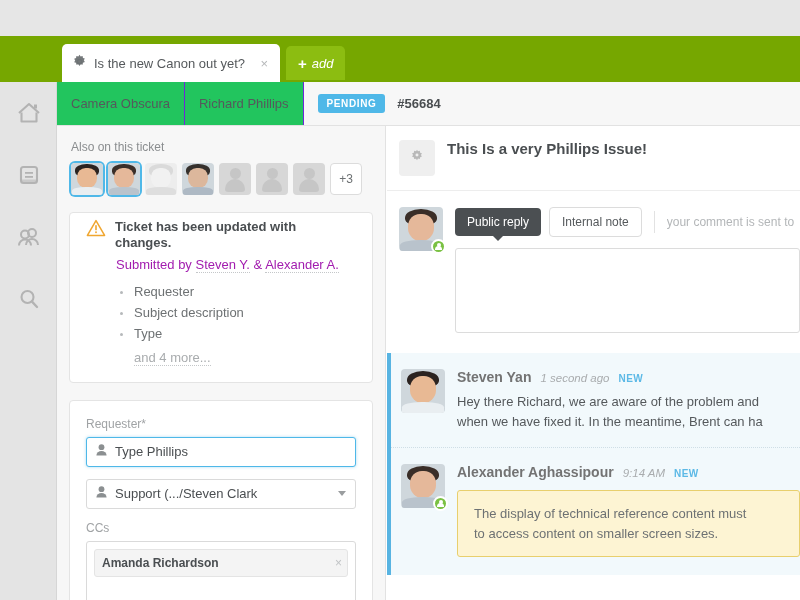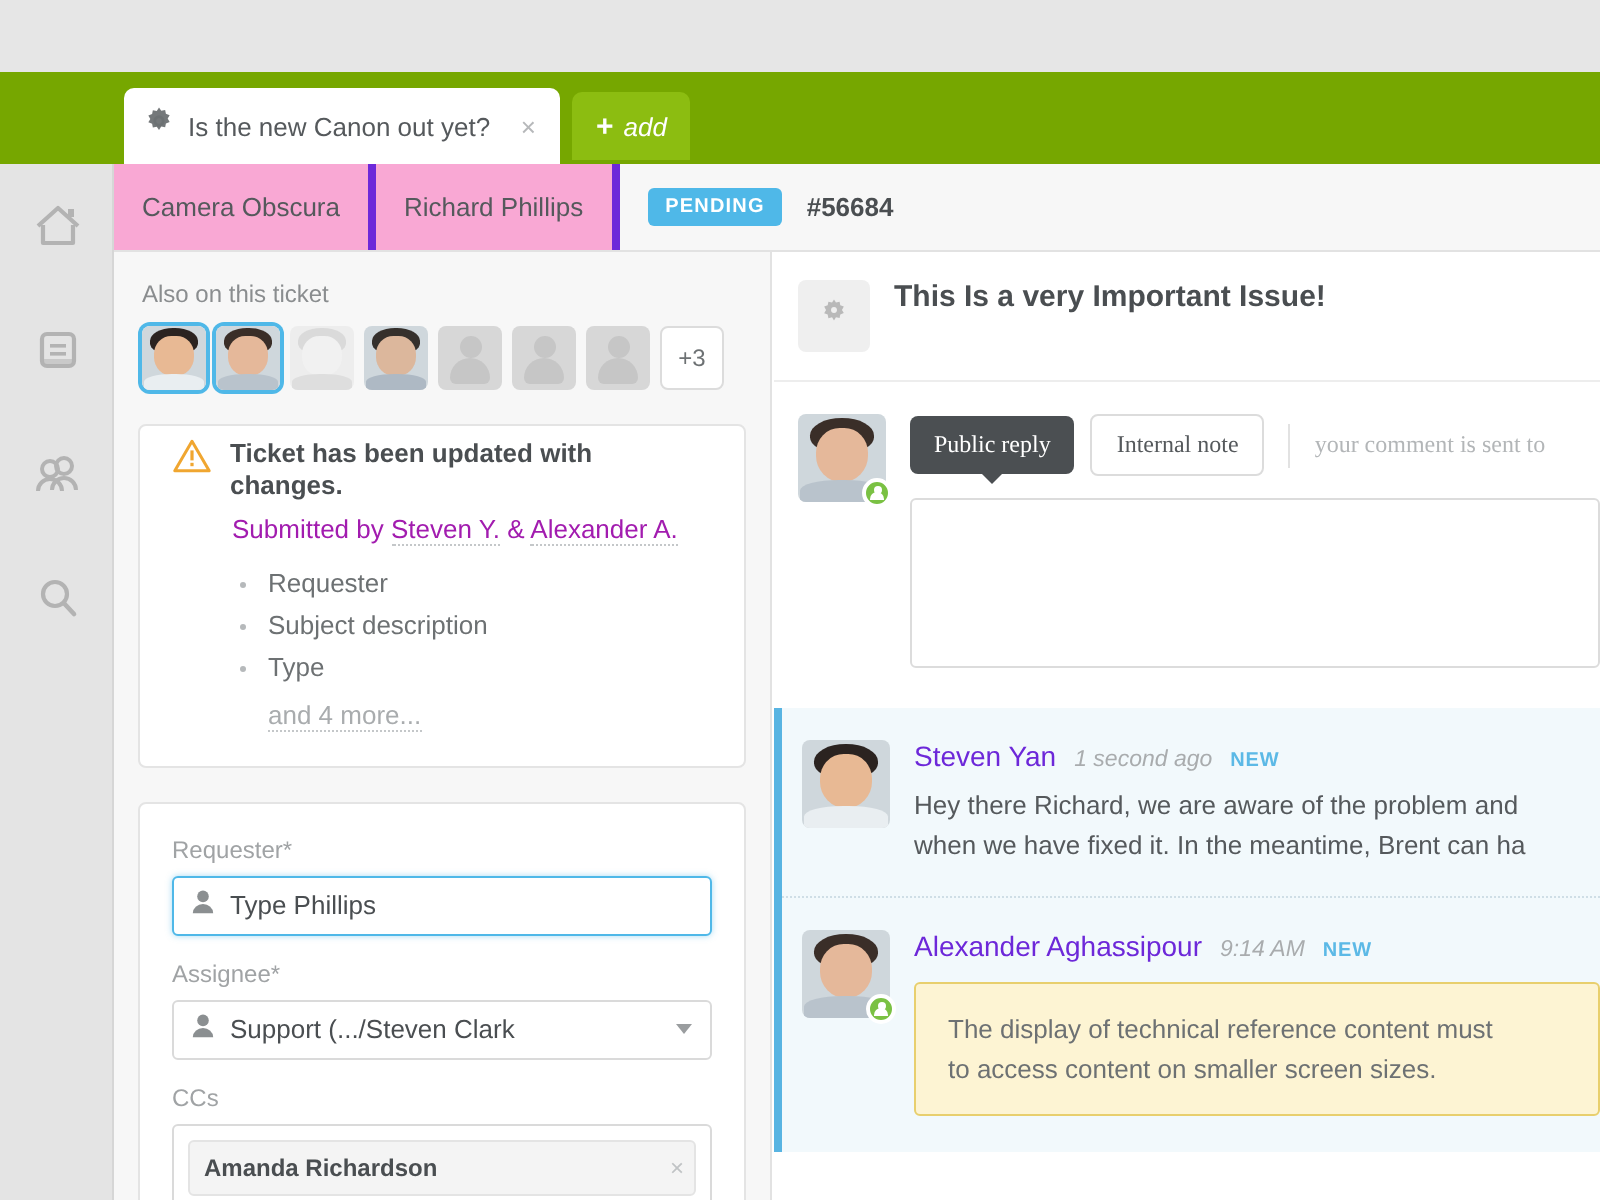--- a/index.html
+++ b/index.html
@@ -32,21 +32,21 @@
            font-style:italic;cursor:pointer;}
   .tab-add .plus{font-style:normal;font-weight:bold;font-size:15px;margin-right:5px;}
 
   
   .page{position:absolute;left:57px;top:46px;width:743px;height:554px;background:#fff;}
 
   
   .crumbs{position:absolute;left:0;top:0;width:743px;height:44px;background:#f7f7f7;
           border-bottom:1px solid #e2e2e2;display:flex;align-items:stretch;}
   .crumb{display:flex;align-items:center;padding:0 14px;font-size:13px;color:#55595c;
-         background:#f9a8d4;border-right:4px solid #6d28d9;white-space:nowrap;cursor:pointer;}
+         background:#22c55e;border-right:1px solid #6d28d9;white-space:nowrap;cursor:pointer;}
   .crumb.meta{background:#f7f7f7;border-right:none;gap:12px;}
   .badge-pending{background:#4fb8e8;color:#fff;font-size:10px;font-weight:bold;letter-spacing:.6px;
                  padding:4px 9px;border-radius:3px;}
   .ticket-no{font-size:13px;color:#4a4e51;font-weight:bold;}
 
   
   .col-left{position:absolute;left:0;top:44px;width:329px;height:510px;background:#f7f7f7;
             border-right:1px solid #e2e2e2;overflow:hidden;}
   .col-right{position:absolute;left:330px;top:44px;width:413px;height:510px;background:#fff;overflow:hidden;}
 
@@ -103,39 +103,39 @@
   
   .issue-head{display:flex;gap:12px;padding:14px 0 14px 12px;align-items:flex-start;border-bottom:1px solid #ededed;}
   .gear-btn{width:36px;height:36px;border-radius:4px;background:#efefef;display:flex;align-items:center;
             justify-content:center;flex:0 0 auto;cursor:pointer;}
   .issue-title{font-size:15px;font-weight:bold;color:#4a4e51;}
   .issue-meta{font-size:11.5px;color:#a9acae;margin-top:5px;white-space:nowrap;}
   .issue-meta i{font-style:italic;}
 
   .reply{display:flex;gap:12px;padding:16px 0 20px 12px;}
   .reply-av{width:44px;height:44px;border-radius:4px;position:relative;flex:0 0 auto;}
-  .reply-main{flex:1 1 auto;min-width:0;font-family:Liberation Serif, serif;}
+  .reply-main{flex:1 1 auto;min-width:0;}
   .tabsrow{display:flex;align-items:center;gap:0;}
   .tbtn{font-size:12px;padding:7px 12px;border-radius:4px;cursor:pointer;white-space:nowrap;}
   .tbtn.active{background:#4b4f52;color:#fff;position:relative;}
   .tbtn.active:after{content:"";position:absolute;left:50%;margin-left:-5px;bottom:-5px;width:0;height:0;
                      border-left:5px solid transparent;border-right:5px solid transparent;border-top:5px solid #4b4f52;}
   .tbtn.plain{background:#fff;border:1px solid #dcdcdc;color:#55595c;margin-left:8px;}
   .vdiv{width:1px;height:22px;background:#e2e2e2;margin:0 12px;}
   .hint{font-size:12px;color:#b3b6b8;white-space:nowrap;overflow:hidden;}
   .composer{margin-top:11px;height:85px;border:1px solid #dcdcdc;border-radius:3px;background:#fff;}
 
   
   .thread{background:#f2f9fc;border-left:4px solid #58b4e2;padding-bottom:2px;}
   .cmt{display:flex;gap:12px;padding:16px 0 16px 10px;}
   .cmt + .cmt{border-top:1px dotted #cfdee6;}
   .cmt-av{width:44px;height:44px;border-radius:4px;position:relative;flex:0 0 auto;}
   .cmt-body{flex:1 1 auto;min-width:0;}
   .cmt-head{display:flex;align-items:baseline;gap:9px;}
-  .cmt-name{font-size:14px;font-weight:normal;color:#6d28d9;}
+  .cmt-name{font-size:14px;font-weight:bold;color:#737373;}
   .cmt-time{font-size:11.5px;color:#a9acae;font-style:italic;}
   .cmt-new{font-size:10px;font-weight:bold;color:#5cb9e6;letter-spacing:.4px;}
   .cmt-text{font-size:13px;color:#55595c;line-height:1.5;margin-top:7px;white-space:nowrap;}
   .quote{margin-top:10px;background:#fdf4d3;border:1px solid #e8cf6d;border-radius:3px;
          padding:13px 16px;font-size:13px;color:#6d7173;line-height:1.5;white-space:nowrap;}
 </style>
 </head>
 <body>
 
 <div id="app">
@@ -284,21 +284,20 @@
         <div class="finput focus">
           <span>
             <svg width="11" height="12" viewBox="0 0 11 12">
                 <circle cx="5.5" cy="3.2" r="2.9" fill="#8b8f91"></circle>
                 <path d="M0.4 11.6 a5.1 4.6 0 0 1 10.2 0z" fill="#8b8f91"></path>
               </svg>
           </span>
           <span>Type Phillips</span>
         </div>
         <div class="fgap"></div>
-        <div class="flabel">Assignee*</div>
         <div class="finput">
           <span>
             <svg width="11" height="12" viewBox="0 0 11 12">
                 <circle cx="5.5" cy="3.2" r="2.9" fill="#8b8f91"></circle>
                 <path d="M0.4 11.6 a5.1 4.6 0 0 1 10.2 0z" fill="#8b8f91"></path>
               </svg>
           </span>
           <span>Support (.../Steven Clark</span>
           <span class="caret"></span>
         </div>
@@ -319,21 +318,21 @@
       <div class="issue-head">
         <div class="gear-btn">
           <span>
             <svg width="14" height="14" viewBox="0 0 20 20">
                 <path d="M10 1l1.4 2.2 2.6-.6.5 2.6 2.5.9-1.3 2.4 1.3 2.3-2.5.9-.5 2.6-2.6-.6L10 16l-1.4-2.2-2.6.6-.5-2.6-2.5-.9 1.3-2.3L3 6.1l2.5-.9.5-2.6 2.6.6z" fill="#b9b9b9"></path>
                 <circle cx="10" cy="8.6" r="2.1" fill="#efefef"></circle>
               </svg>
           </span>
         </div>
         <div>
-          <div class="issue-title">This Is a very Important Issue!</div>
+          <div class="issue-title">This Is a very Phillips Issue!</div>
         </div>
       </div>
 
       <div class="reply">
         <div class="reply-av">
           <div class="face" style="border-radius:4px;overflow:hidden;">
               <div class="hair" style="background:#3a2e28"></div>
               <div class="skin" style="background:#e5b89a"></div>
               <div class="body" style="background:#b9c3cc"></div>
             </div>

